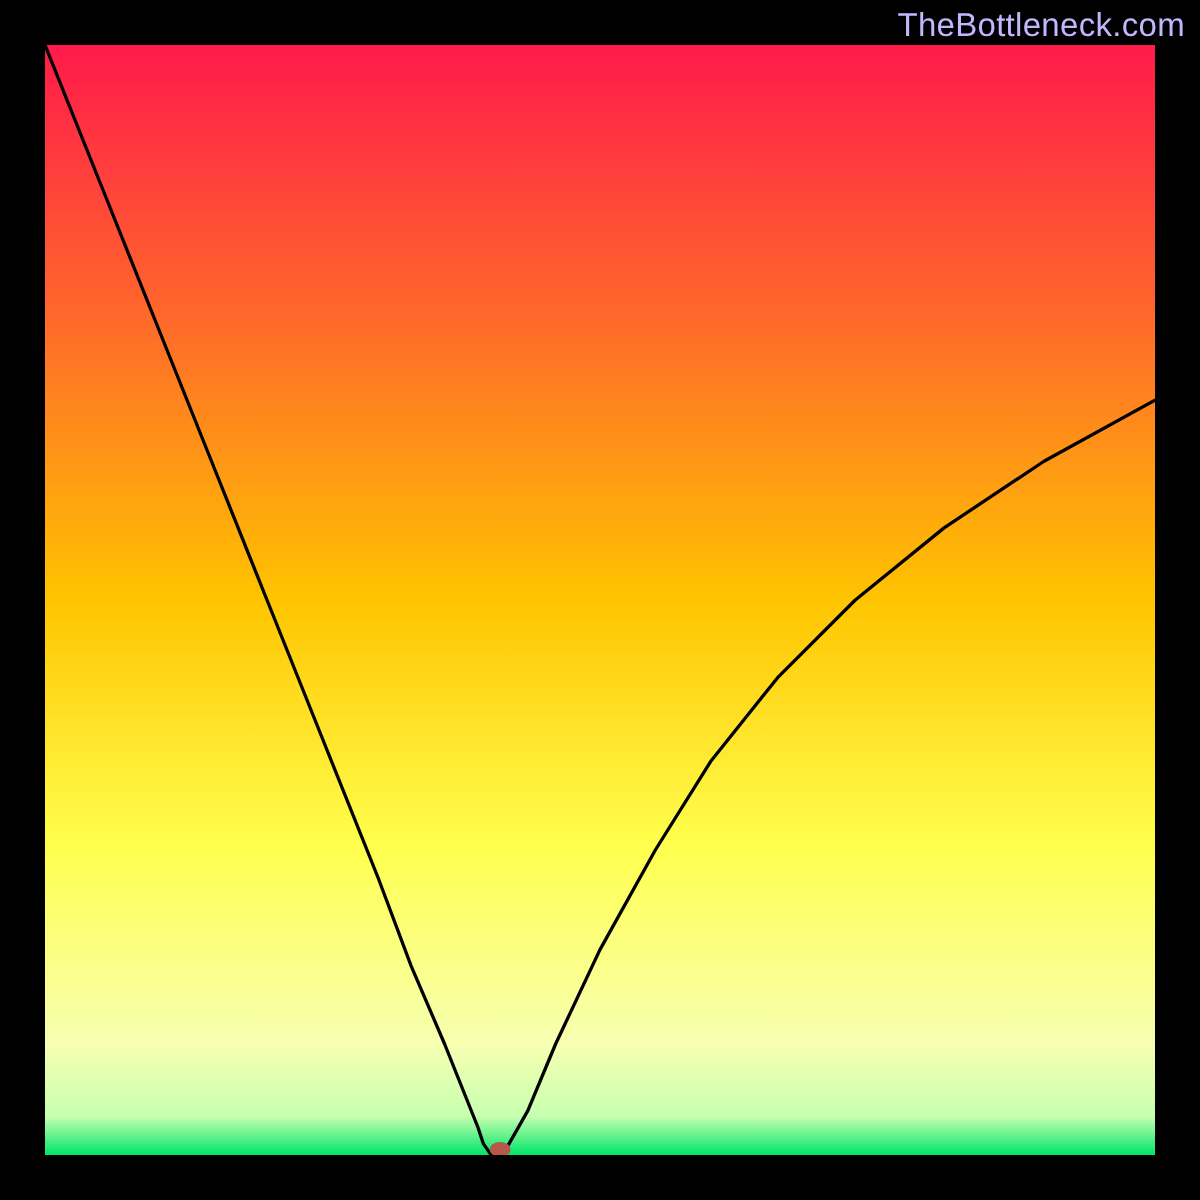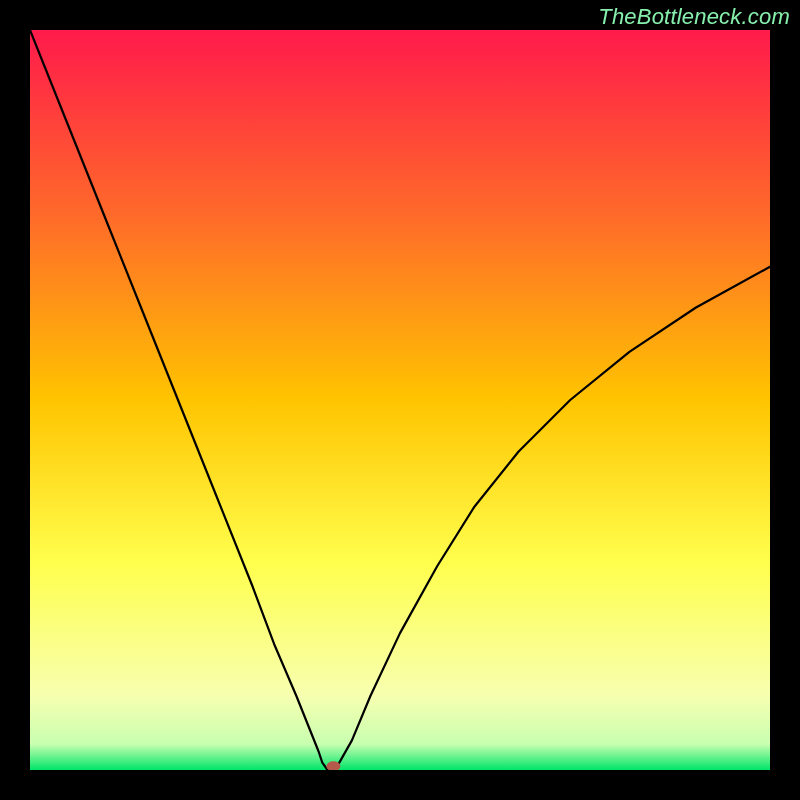--- a/index.html
+++ b/index.html
@@ -22,26 +22,25 @@
     left: 30px;
     top: 30px;
     width: 740px;
     height: 740px;
     overflow: hidden;
   }
   .watermark {
     position: absolute;
     top: 4px;
     right: 10px;
-    color: #86efac;
+    color: #c4b5fd;
     font-size: 22px;
     font-weight: 500;
     letter-spacing: 0.2px;
     z-index: 5;
-    font-style: italic;
   }
   svg {
     display: block;
   }
 </style>
 </head>
 <body>
 
 <div class="frame">
 

